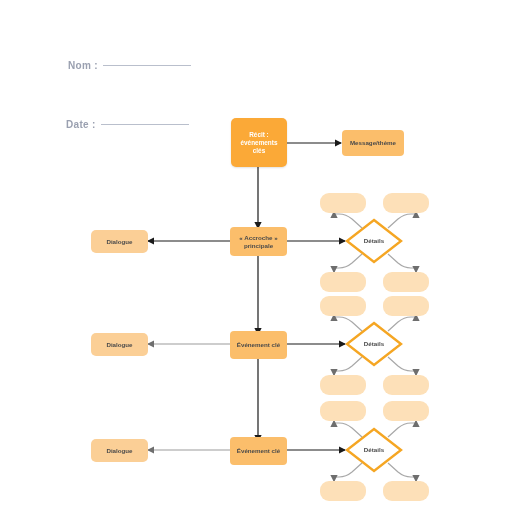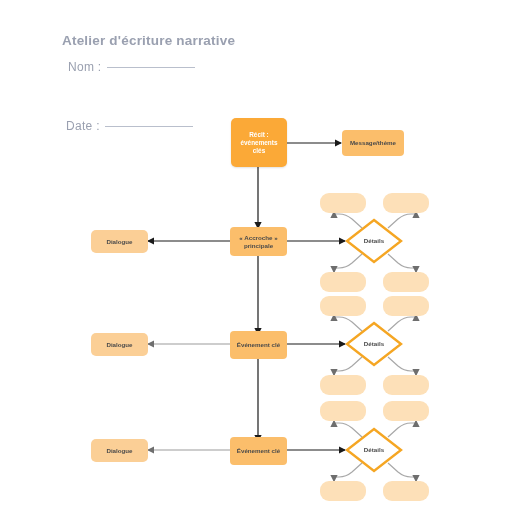--- a/index.html
+++ b/index.html
@@ -13,21 +13,21 @@
   #canvas{position:absolute;left:0;top:0;width:516px;height:516px;}
 
   
   .title{
     position:absolute;left:62px;top:33px;
     font-size:13.5px;font-weight:bold;letter-spacing:.2px;
     color:#9aa0b0;white-space:nowrap;
   }
   .field{position:absolute;display:flex;align-items:center;gap:5px;}
   .field .flabel{
-    font-size:12px;font-weight:normal;color:#9aa0b0;letter-spacing:.3px;
+    font-size:10px;font-weight:bold;color:#9aa0b0;letter-spacing:.3px;
     white-space:nowrap;
   }
   .field .fline{
     display:block;width:88px;height:0;
     border-bottom:1px solid #b9bfcc;
   }
   #field-nom{left:68px;top:60px;}
   #field-date{left:66px;top:80px;margin-top:39px;}
 
   
@@ -75,21 +75,20 @@
   .n-diamond .dlabel{
     position:relative;z-index:2;
     font-size:6.2px;font-weight:bold;color:#4a4a4a;
   }
 </style>
 </head>
 <body>
 
 <div id="canvas">
 
-  <div class="title">Atelier d'écriture narrative</div>
 
   <div class="field" id="field-nom">
     <span class="flabel">Nom :</span>
     <span class="fline"></span>
   </div>
 
   <div class="field" id="field-date">
     <span class="flabel">Date :</span>
     <span class="fline"></span>
   </div>

